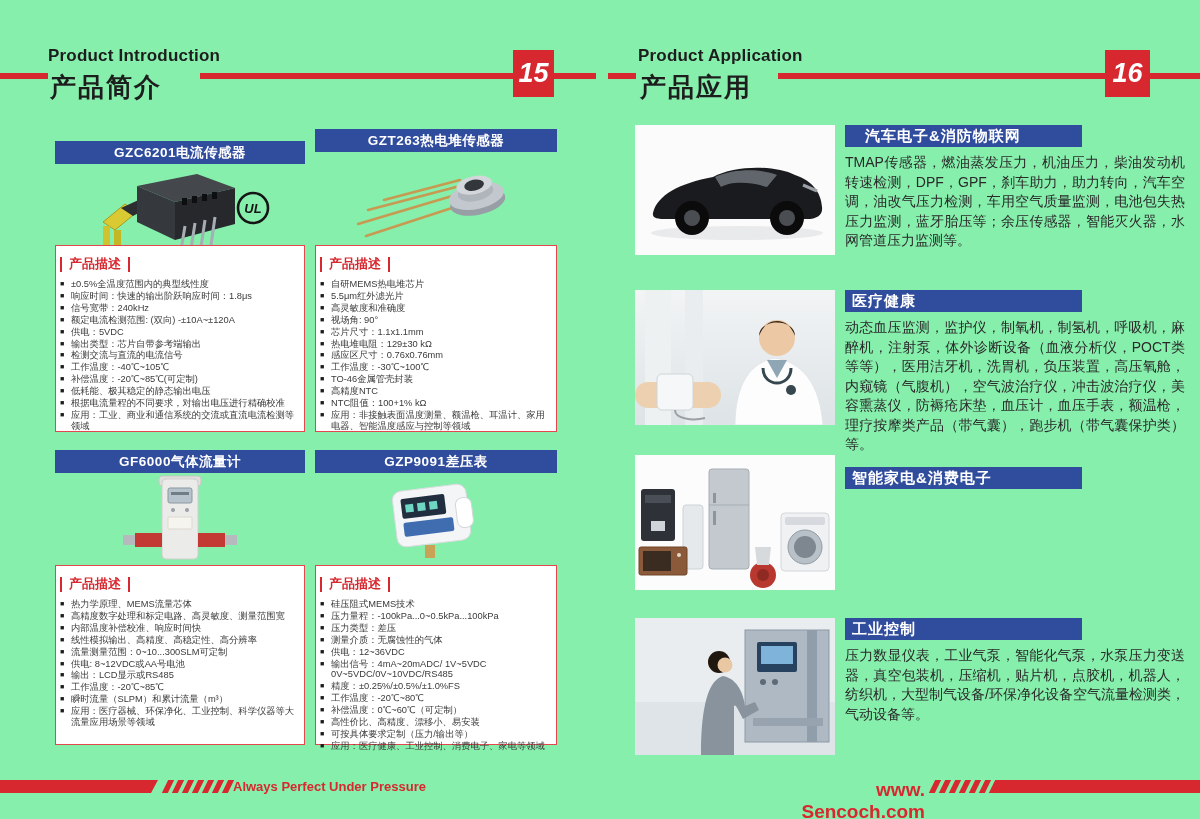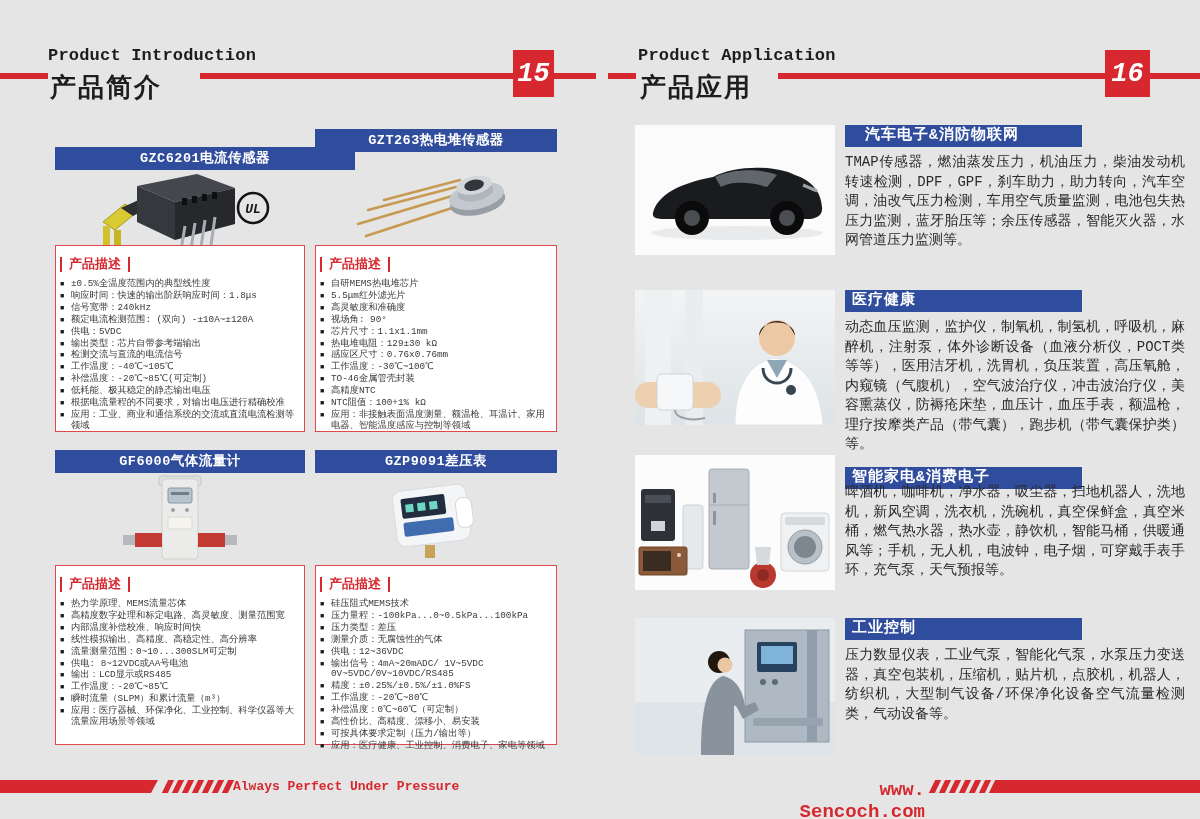--- a/index.html
+++ b/index.html
@@ -1,40 +1,40 @@
 <!DOCTYPE html>
 <html><head>
 <meta charset="utf-8">
 <style>
   :root{
     --red:#d7282f;
     --blue:#2f4c9d;
   }
   html,body{margin:0;padding:0;background:#ffffff;}
   .sheet{
-    position:relative;width:1200px;height:819px;background:#e5e5e5;overflow:hidden;
-    font-family:Liberation Mono, monospace;color:#222;
+    position:relative;width:1200px;height:819px;background:#86efac;overflow:hidden;
+    font-family:Liberation Sans, sans-serif;color:#222;
   }
   
   .hline{position:absolute;top:73px;height:6px;background:var(--red);}
   .hdr-en{position:absolute;top:46px;font-size:17px;font-weight:bold;color:#1d1d1d;letter-spacing:.2px;}
   .hdr-zh{position:absolute;top:70px;font-size:26px;font-weight:bold;color:#1d1d1d;letter-spacing:2px;}
   .badge{position:absolute;top:50px;height:47px;background:var(--red);color:#fff;
          display:flex;align-items:center;justify-content:center;
          font-size:27px;font-weight:bold;font-style:italic;}
   
   .ptitle{position:absolute;height:23px;background:var(--blue);color:#fff;
           font-size:13.5px;font-weight:bold;text-align:center;line-height:23px;letter-spacing:.5px;}
   .pimg{position:absolute;display:flex;align-items:center;justify-content:center;}
   .pbox{position:absolute;border:1.5px solid #e2474d;background:#fff;box-sizing:border-box;padding:7px 4px;}
   .ptag{display:flex;align-items:center;gap:7px;color:var(--red);font-weight:bold;font-size:13px;margin:2px 0 6px 0;}
   .ptag .vb{width:2px;height:15px;background:var(--red);}
   .spec{font-size:9.3px;line-height:10.9px;color:#3a3a3a;position:relative;padding-left:11px;margin-bottom:1px;}
   .spec::before{content:"■";position:absolute;left:0;top:0;font-size:7px;color:#1c1c1c;}
-  .pt1{left:55px;top:147px;width:300px;}  .pt2{left:315px;top:129px;width:242px;}
+  .pt1{left:55px;top:141px;width:250px;}  .pt2{left:315px;top:129px;width:242px;}
   .pt3{left:55px;top:450px;width:250px;}  .pt4{left:315px;top:450px;width:242px;}
   .pi1{left:55px;top:156px;width:250px;height:108px;}
   .pi2{left:315px;top:152px;width:242px;height:92px;}
   .pi3{left:55px;top:473px;width:250px;height:90px;}
   .pi4{left:315px;top:473px;width:242px;height:90px;}
   .pb1{left:55px;top:245px;width:250px;height:187px;}
   .pb2{left:315px;top:245px;width:242px;height:187px;}
   .pb3{left:55px;top:565px;width:250px;height:180px;}
   .pb4{left:315px;top:565px;width:242px;height:180px;}
   
@@ -293,21 +293,20 @@
       <rect x="146" y="58" width="48" height="58" rx="4" fill="#eff1f3" stroke="#d2d7db"></rect>
       <rect x="150" y="62" width="40" height="8" rx="2" fill="#d6dade"></rect>
       <circle cx="170" cy="92" r="17" fill="#b9c1c8" stroke="#939ba3"></circle>
       <circle cx="170" cy="92" r="11" fill="#7e8790"></circle>
       <circle cx="128" cy="120" r="13" fill="#b8372e"></circle>
       <circle cx="128" cy="120" r="6" fill="#8f2a23"></circle>
       <path d="M120,92 h16 l-2,18 h-12 Z" fill="#d7dadd"></path>
     </svg>
   </div>
   <div class="stitle st3"><span>智能家电&amp;消费电子</span></div>
-  <div class="stext sx3">啤酒机，咖啡机，净水器，吸尘器，扫地机器人，洗地机，新风空调，洗衣机，洗碗机，真空保鲜盒，真空米桶，燃气热水器，热水壶，静饮机，智能马桶，供暖通风等；手机，无人机，电波钟，电子烟，可穿戴手表手环，充气泵，天气预报等。</div>
 
   <div class="photo ph4">
     <svg width="200" height="137" viewBox="0 0 200 137">
       <rect width="200" height="137" fill="#e9edf0"></rect>
       <rect y="84" width="200" height="53" fill="#dfe4e8"></rect>
       <rect x="110" y="12" width="84" height="112" fill="#aeb9c4" stroke="#8d99a6"></rect>
       <rect x="172" y="12" width="10" height="112" fill="#909dab"></rect>
       <rect x="122" y="24" width="40" height="30" rx="2" fill="#27425e"></rect>
       <rect x="126" y="28" width="32" height="18" fill="#7fb3d9"></rect>
       <circle cx="128" cy="64" r="3" fill="#5d6b78"></circle>

